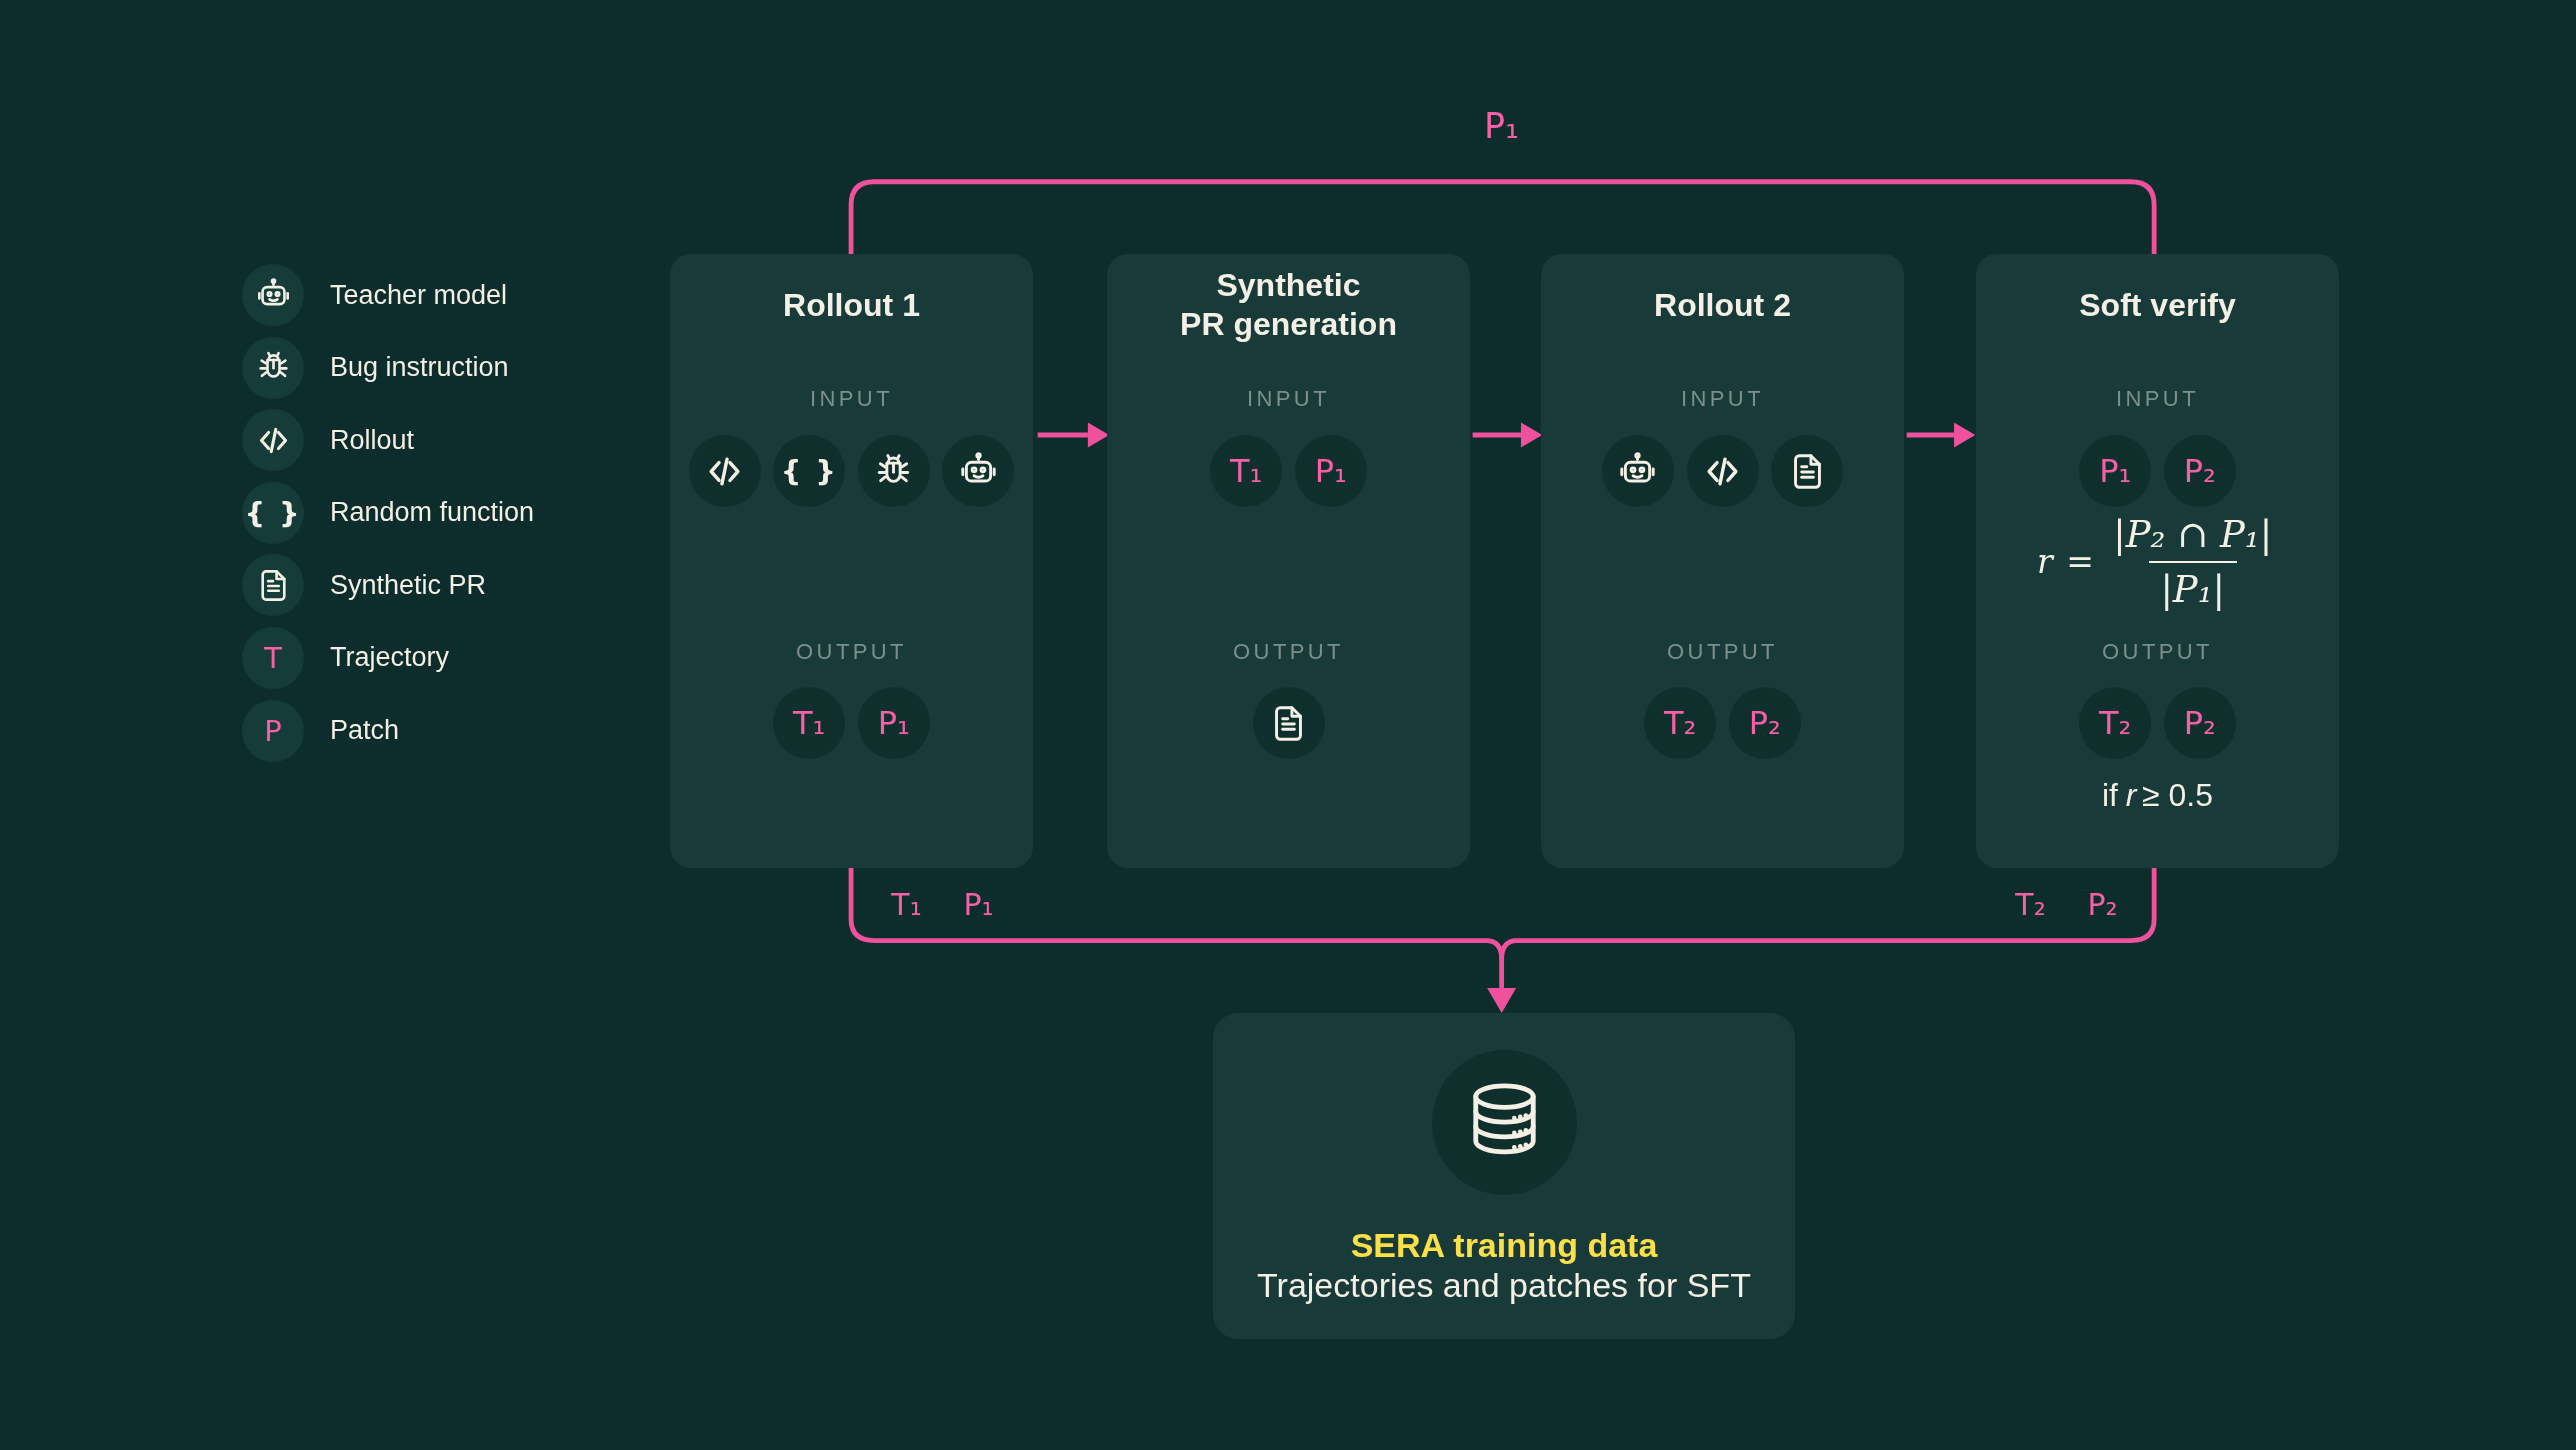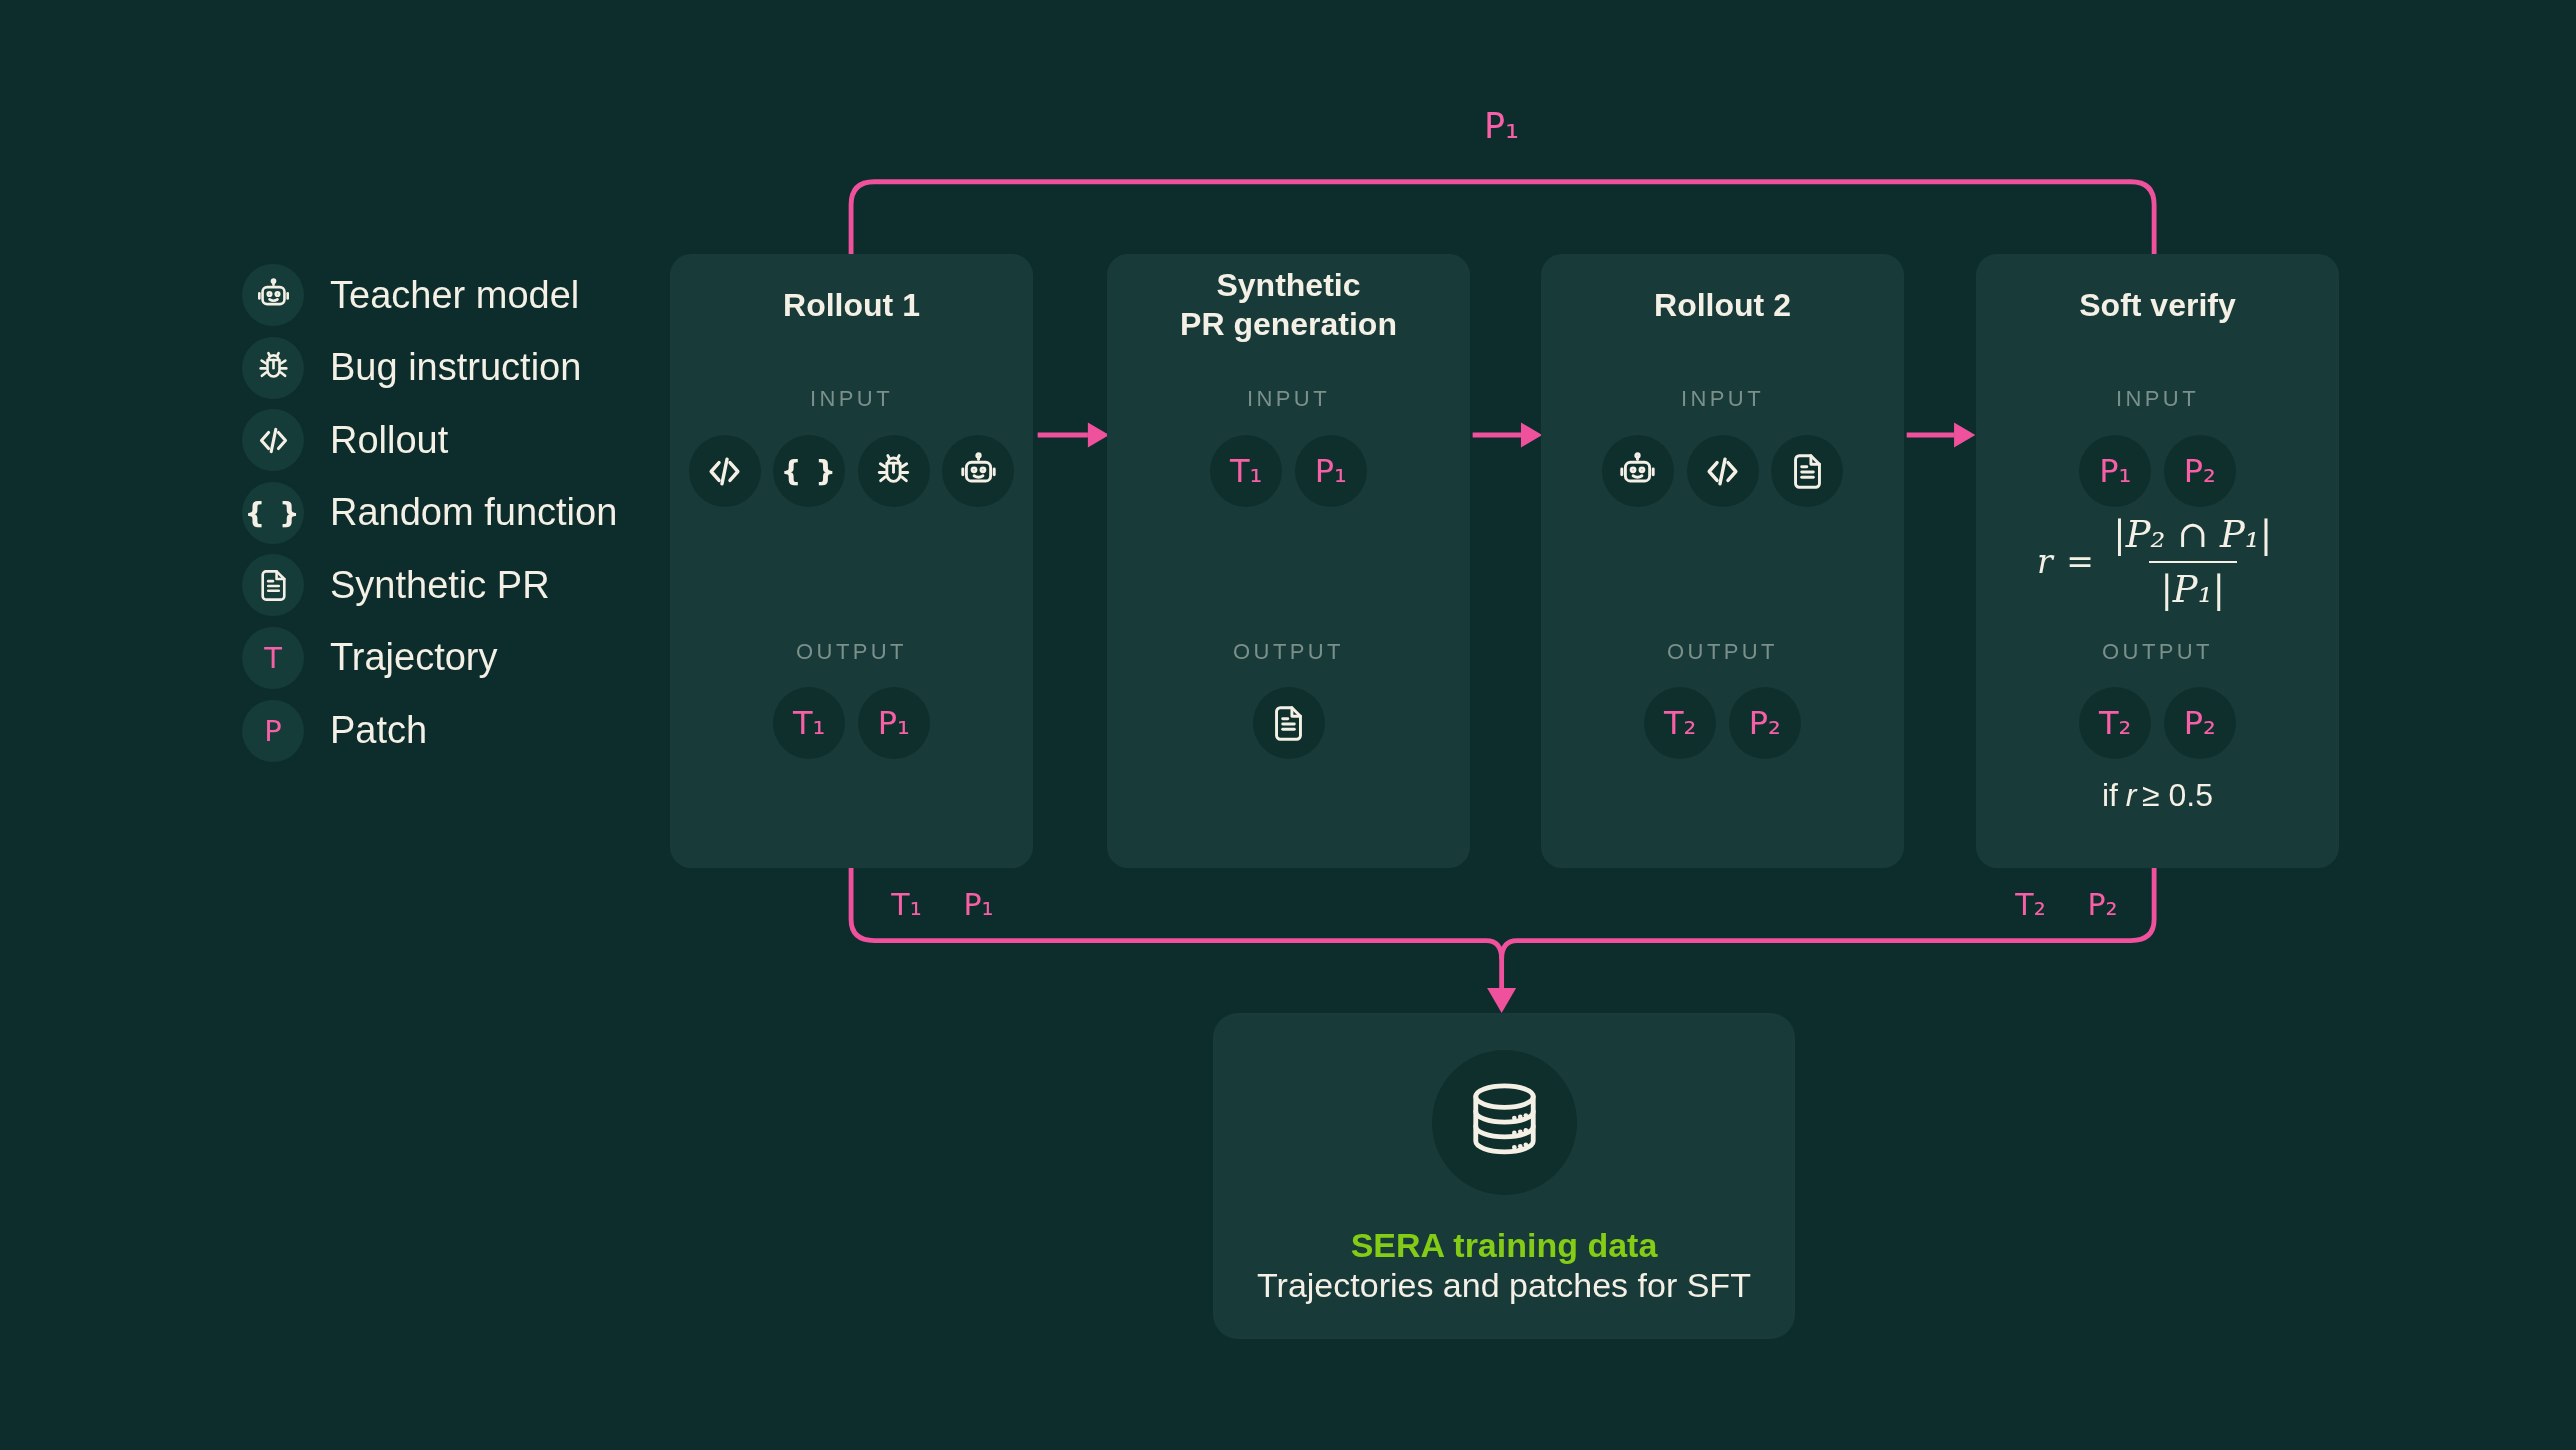--- a/index.html
+++ b/index.html
@@ -12,21 +12,21 @@
   svg.connectors { position:absolute; left:0; top:0; z-index:1; }
   .icon-defs { position:absolute; width:0; height:0; overflow:hidden; }
 
   
   .legend { position:absolute; left:242px; top:264px; z-index:2; }
   .legend-row { display:flex; align-items:center; height:62px; margin-bottom:10.6px; }
   .legend-chip {
     width:62px; height:62px; border-radius:50%; background:#163c39;
     display:flex; align-items:center; justify-content:center; color:#f4f0e5; flex:0 0 auto;
   }
-  .legend-label { margin-left:26px; font-size:38px; color:#f4f0e5; }
+  .legend-label { margin-left:26px; font-size:27px; color:#f4f0e5; }
   .letter { font-family:"DejaVu Sans",sans-serif; font-size:29px; color:#f75fa6; }
 
   
   .card {
     position:absolute; top:254px; width:363px; height:614px;
     background:#183b39; border-radius:21px; z-index:2;
   }
   #card-rollout-1 { left:670px; }
   #card-pr-gen    { left:1107px; }
   #card-rollout-2 { left:1541px; }
@@ -86,21 +86,21 @@
     position:absolute; left:1213px; top:1013px; width:582px; height:326px;
     background:#183b39; border-radius:25px; z-index:2;
   }
   .db-circle {
     position:absolute; left:219px; top:37px; width:145px; height:145px;
     border-radius:50%; background:#0f2f2d;
     display:flex; align-items:center; justify-content:center; color:#f4f0e5;
   }
   .result-title {
     position:absolute; top:213px; left:0; right:0; text-align:center;
-    color:#84cc16; font-size:34px; font-weight:bold;
+    color:#fde047; font-size:34px; font-weight:bold;
   }
   .result-sub {
     position:absolute; top:253px; left:0; right:0; text-align:center;
     color:#f4f0e5; font-size:34px;
   }
 </style>
 </head>
 <body>
 
 <svg class="icon-defs" aria-hidden="true">

